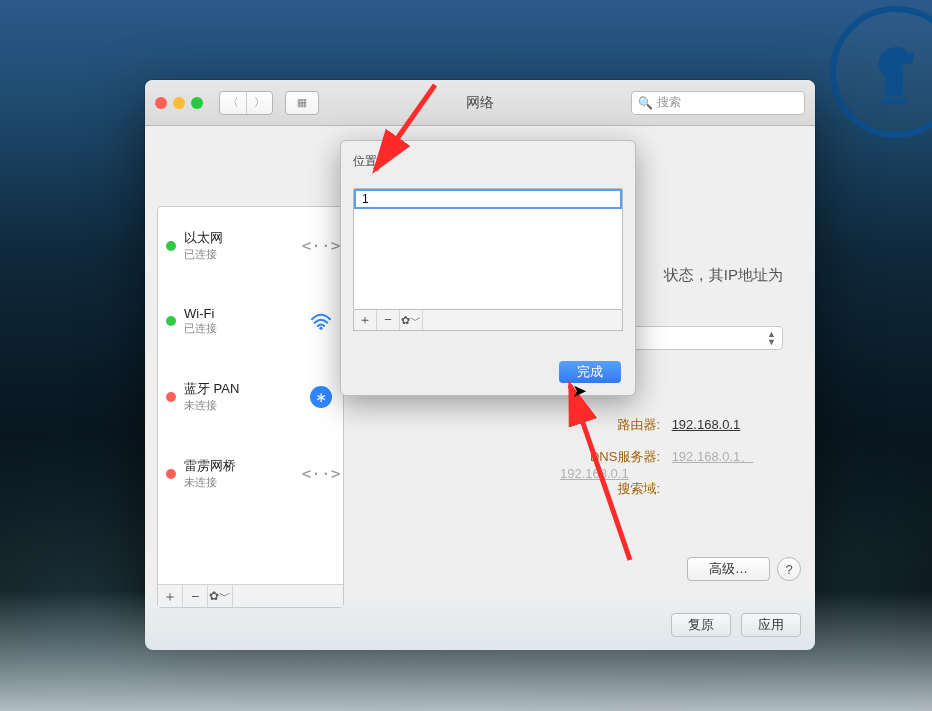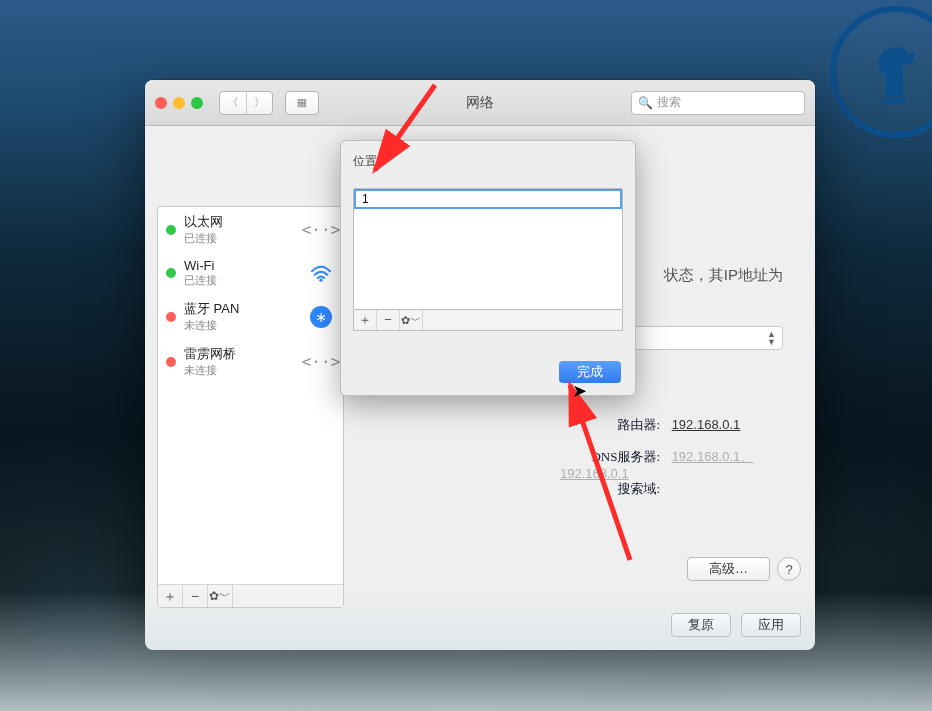--- a/index.html
+++ b/index.html
@@ -28,42 +28,42 @@
 .seg button+button{border-left:1px solid #ccc;}
 .grid-btn{margin-left:6px;border:1px solid #b5b5b5;border-radius:4px;background:linear-gradient(#fff,#f3f3f3);width:32px;height:22px;display:flex;align-items:center;justify-content:center;color:#888;font-size:11px;}
 .win-title{position:absolute;left:50%;transform:translateX(-50%);color:#4a4a4a;font-size:14px;}
 .search{margin-left:auto;width:160px;height:22px;border:1px solid #bdbdbd;border-radius:4px;background:#fff;display:flex;align-items:center;padding:0 6px;color:#999;font-size:12px;gap:4px;}
 .search .mag{font-size:12px;}
 
 .body{position:relative;height:calc(100% - 45px);}
 
 
 .side{position:absolute;left:12px;top:80px;width:185px;height:400px;background:#fff;border:1px solid #c8c8c8;border-radius:4px;}
-.side .item{display:flex;align-items:center;padding:6px 8px;gap:8px;border-bottom:0;}
+.side .item{display:flex;align-items:center;padding:22px 8px;gap:8px;border-bottom:0;}
 .side .dot{width:10px;height:10px;border-radius:50%;}
 .dot.green{background:#34c84a;}
 .dot.red{background:#fc605b;}
 .side .txt{flex:1;}
 .side .name{font-size:13px;color:#222;}
 .side .sub{font-size:11px;color:#888;}
 .side .icon{width:28px;height:22px;display:flex;align-items:center;justify-content:center;}
 .chevrons{font-size:16px;color:#999;font-family:monospace;}
 .wifi svg{width:22px;height:18px;}
 .bt{width:22px;height:22px;border-radius:50%;background:#2f87ff;display:flex;align-items:center;justify-content:center;color:#fff;font-size:14px;}
 .side-foot{position:absolute;left:0;right:0;bottom:0;height:22px;border-top:1px solid #d4d4d4;background:#f3f3f3;display:flex;align-items:center;font-size:14px;color:#555;}
 .side-foot span{width:24px;text-align:center;border-right:1px solid #d4d4d4;height:100%;line-height:22px;cursor:pointer;}
 .side-foot span.gear{font-size:12px;}
 
 
 .rpanel{position:absolute;left:215px;right:12px;top:80px;bottom:60px;}
 .rpanel .hint{position:absolute;top:60px;right:20px;font-size:15px;color:#555;text-align:left;}
 .rpanel .sel{position:absolute;top:120px;right:20px;left:225px;height:22px;border:1px solid #c8c8c8;border-radius:4px;background:#fff;display:flex;align-items:center;justify-content:flex-end;padding:0 6px;}
 .rpanel .sel .arrows{font-size:9px;color:#666;line-height:8px;}
 .kv{position:absolute;left:200px;font-size:13px;}
-.kv .k{display:inline-block;width:100px;text-align:right;color:#0f172a;margin-right:8px;font-family:Liberation Serif, serif;}
+.kv .k{display:inline-block;width:100px;text-align:right;color:#a16207;margin-right:8px;}
 .kv .v{color:#333;text-decoration:underline;}
 .kv .muted{color:#b0b0b0;}
 .kv1{top:210px;}
 .kv2{top:242px;}
 .kv3{top:274px;}
 
 .adv{position:absolute;right:45px;bottom:70px;height:22px;padding:0 21px;border:1px solid #b8b8b8;border-radius:4px;background:linear-gradient(#fff,#f0f0f0);font-size:13px;display:flex;align-items:center;gap:4px;cursor:pointer;}
 .help{position:absolute;right:14px;bottom:70px;width:22px;height:22px;border:1px solid #b8b8b8;border-radius:50%;background:linear-gradient(#fff,#f0f0f0);display:flex;align-items:center;justify-content:center;font-size:13px;color:#555;cursor:pointer;}
 
 .btnbar{position:absolute;right:14px;bottom:14px;display:flex;gap:10px;}

